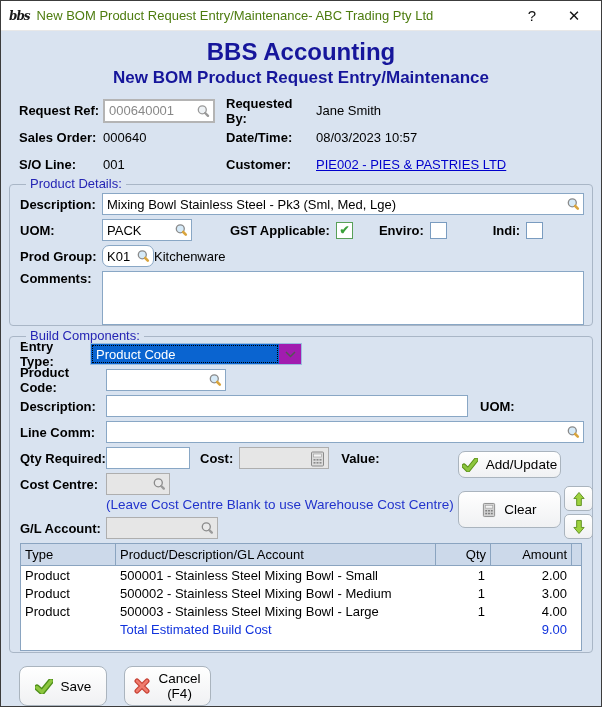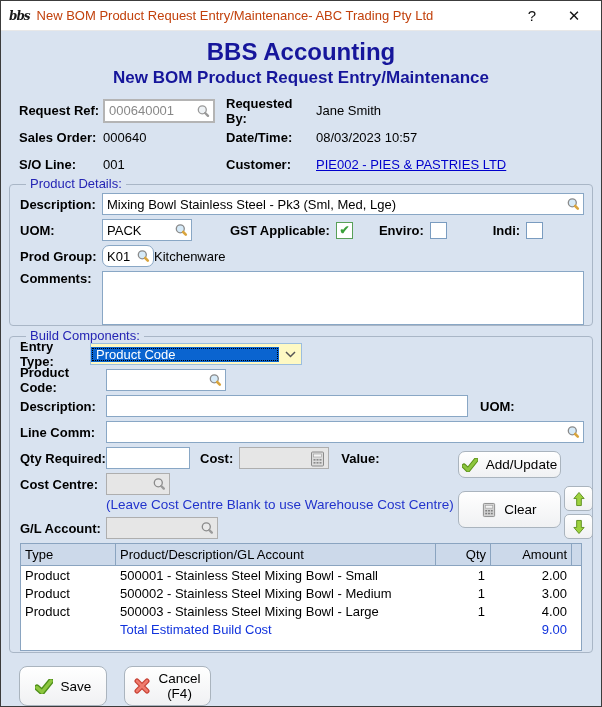--- a/index.html
+++ b/index.html
@@ -10,21 +10,21 @@
   *{box-sizing:border-box; margin:0; padding:0;}
   html,body{background:#eee;}
   body{font-family:"Liberation Sans", sans-serif; font-size:13px; color:#000;}
   .window{width:602px; height:707px; border:1px solid #3c3c3c; background:var(--pagebg);
     position:relative; overflow:hidden; display:flex; flex-direction:column;}
   
   .titlebar{height:30px; background:#fff; display:flex; align-items:center;
     padding:0 10px 0 8px; flex:0 0 auto; border-bottom:1px solid #e8e8e8;}
   .app-icon{font-family:"DejaVu Serif", serif; font-style:italic; font-weight:bold;
     font-size:12px; letter-spacing:-1px; margin-right:7px; color:#1a1a1a;}
-  .titletext{font-size:13px; color:#c2410c; white-space:nowrap;}
+  .titletext{font-size:13px; color:#4d7c0f; white-space:nowrap;}
   .tb-spacer{flex:1;}
   .tb-btn{width:34px; height:28px; display:flex; align-items:center; justify-content:center;
     font-size:15px; color:#111; cursor:default; background:transparent; border:none;}
   .tb-btn.close{margin-left:8px;}
   
   .pageheader{text-align:center; padding-top:7px; height:62px; flex:0 0 auto;}
   .apptitle{color:var(--navy); font-size:24px; font-weight:bold; line-height:28px;}
   .pagetitle{color:var(--navy); font-size:17px; font-weight:bold; line-height:24px;}
   
   .info{padding:4px 0 0 0;}
@@ -59,21 +59,21 @@
   .flex1{flex:1;}
   textarea.comments{flex:1; height:54px; border:1px solid var(--inputborder); background:#fff;
     font:inherit; resize:none; outline:none; padding:2px 4px;}
   
   .cb{width:17px; height:17px; background:#fff; border:1px solid #7a9cc0; display:inline-flex;
     align-items:center; justify-content:center; flex:0 0 auto;}
   .cb.green{border-color:#58a058;}
   .cb.checked::after{content:"\2714"; color:#3aa03a; font-size:12px; font-weight:bold; line-height:1;}
   .cblabel{font-weight:bold; margin:0 6px 0 0;}
   
-  .combo{width:212px; height:22px; border:1px solid #9cbede; background:#fef9c3; display:flex;align-items:center;}
+  .combo{width:212px; height:22px; border:1px solid #9cbede; background:#a21caf; display:flex;}
   .combo-text{flex:1; background:var(--highlight); color:#fff; display:flex; align-items:center;
     padding:0 5px; outline:1px dotted #000; outline-offset:-2px;}
   .combo-arrow{width:22px; display:flex; align-items:center; justify-content:center;}
   .note{color:var(--noteblue); font-size:13.5px; margin:0 0 2px 86px; height:18px;}
   
   .btn{background:linear-gradient(#ffffff,#f0f1f3); border:1px solid #aab4be; border-radius:7px;
     display:flex; align-items:center; justify-content:center; gap:8px; font-size:13.5px;
     cursor:pointer; box-shadow:0 1px 0 rgba(255,255,255,.8) inset;}
   .btn-addupdate{position:absolute; right:31px; top:114px; width:103px; height:27px;}
   .btn-clear{position:absolute; right:31px; top:154px; width:103px; height:37px;}

